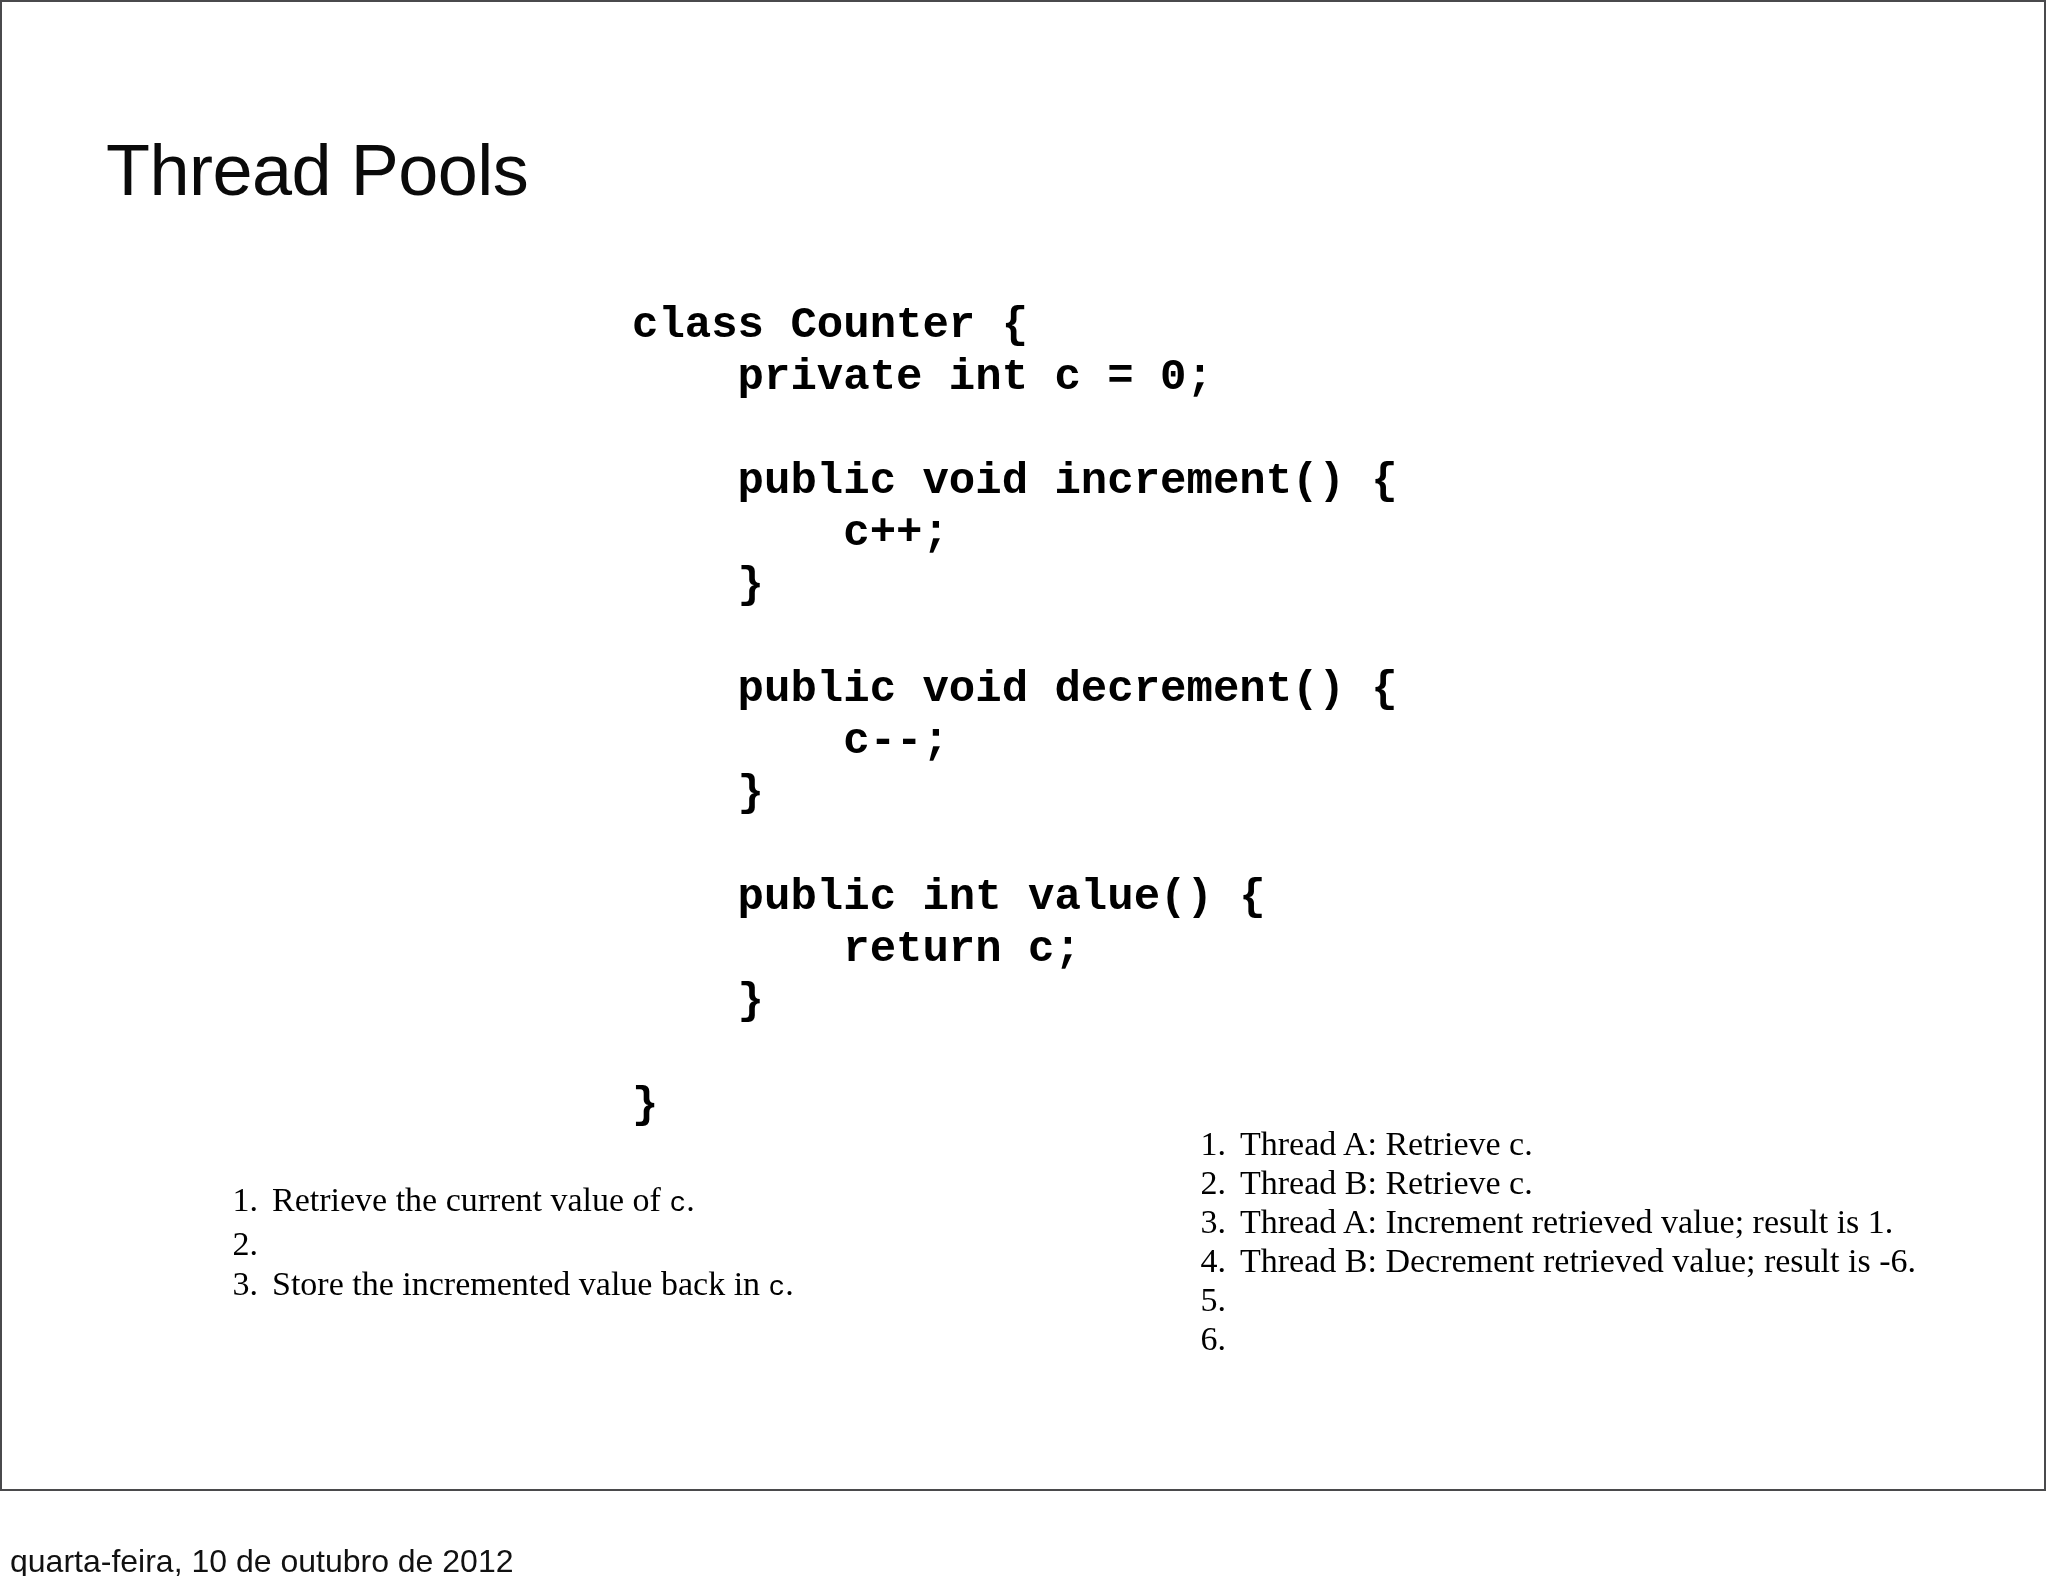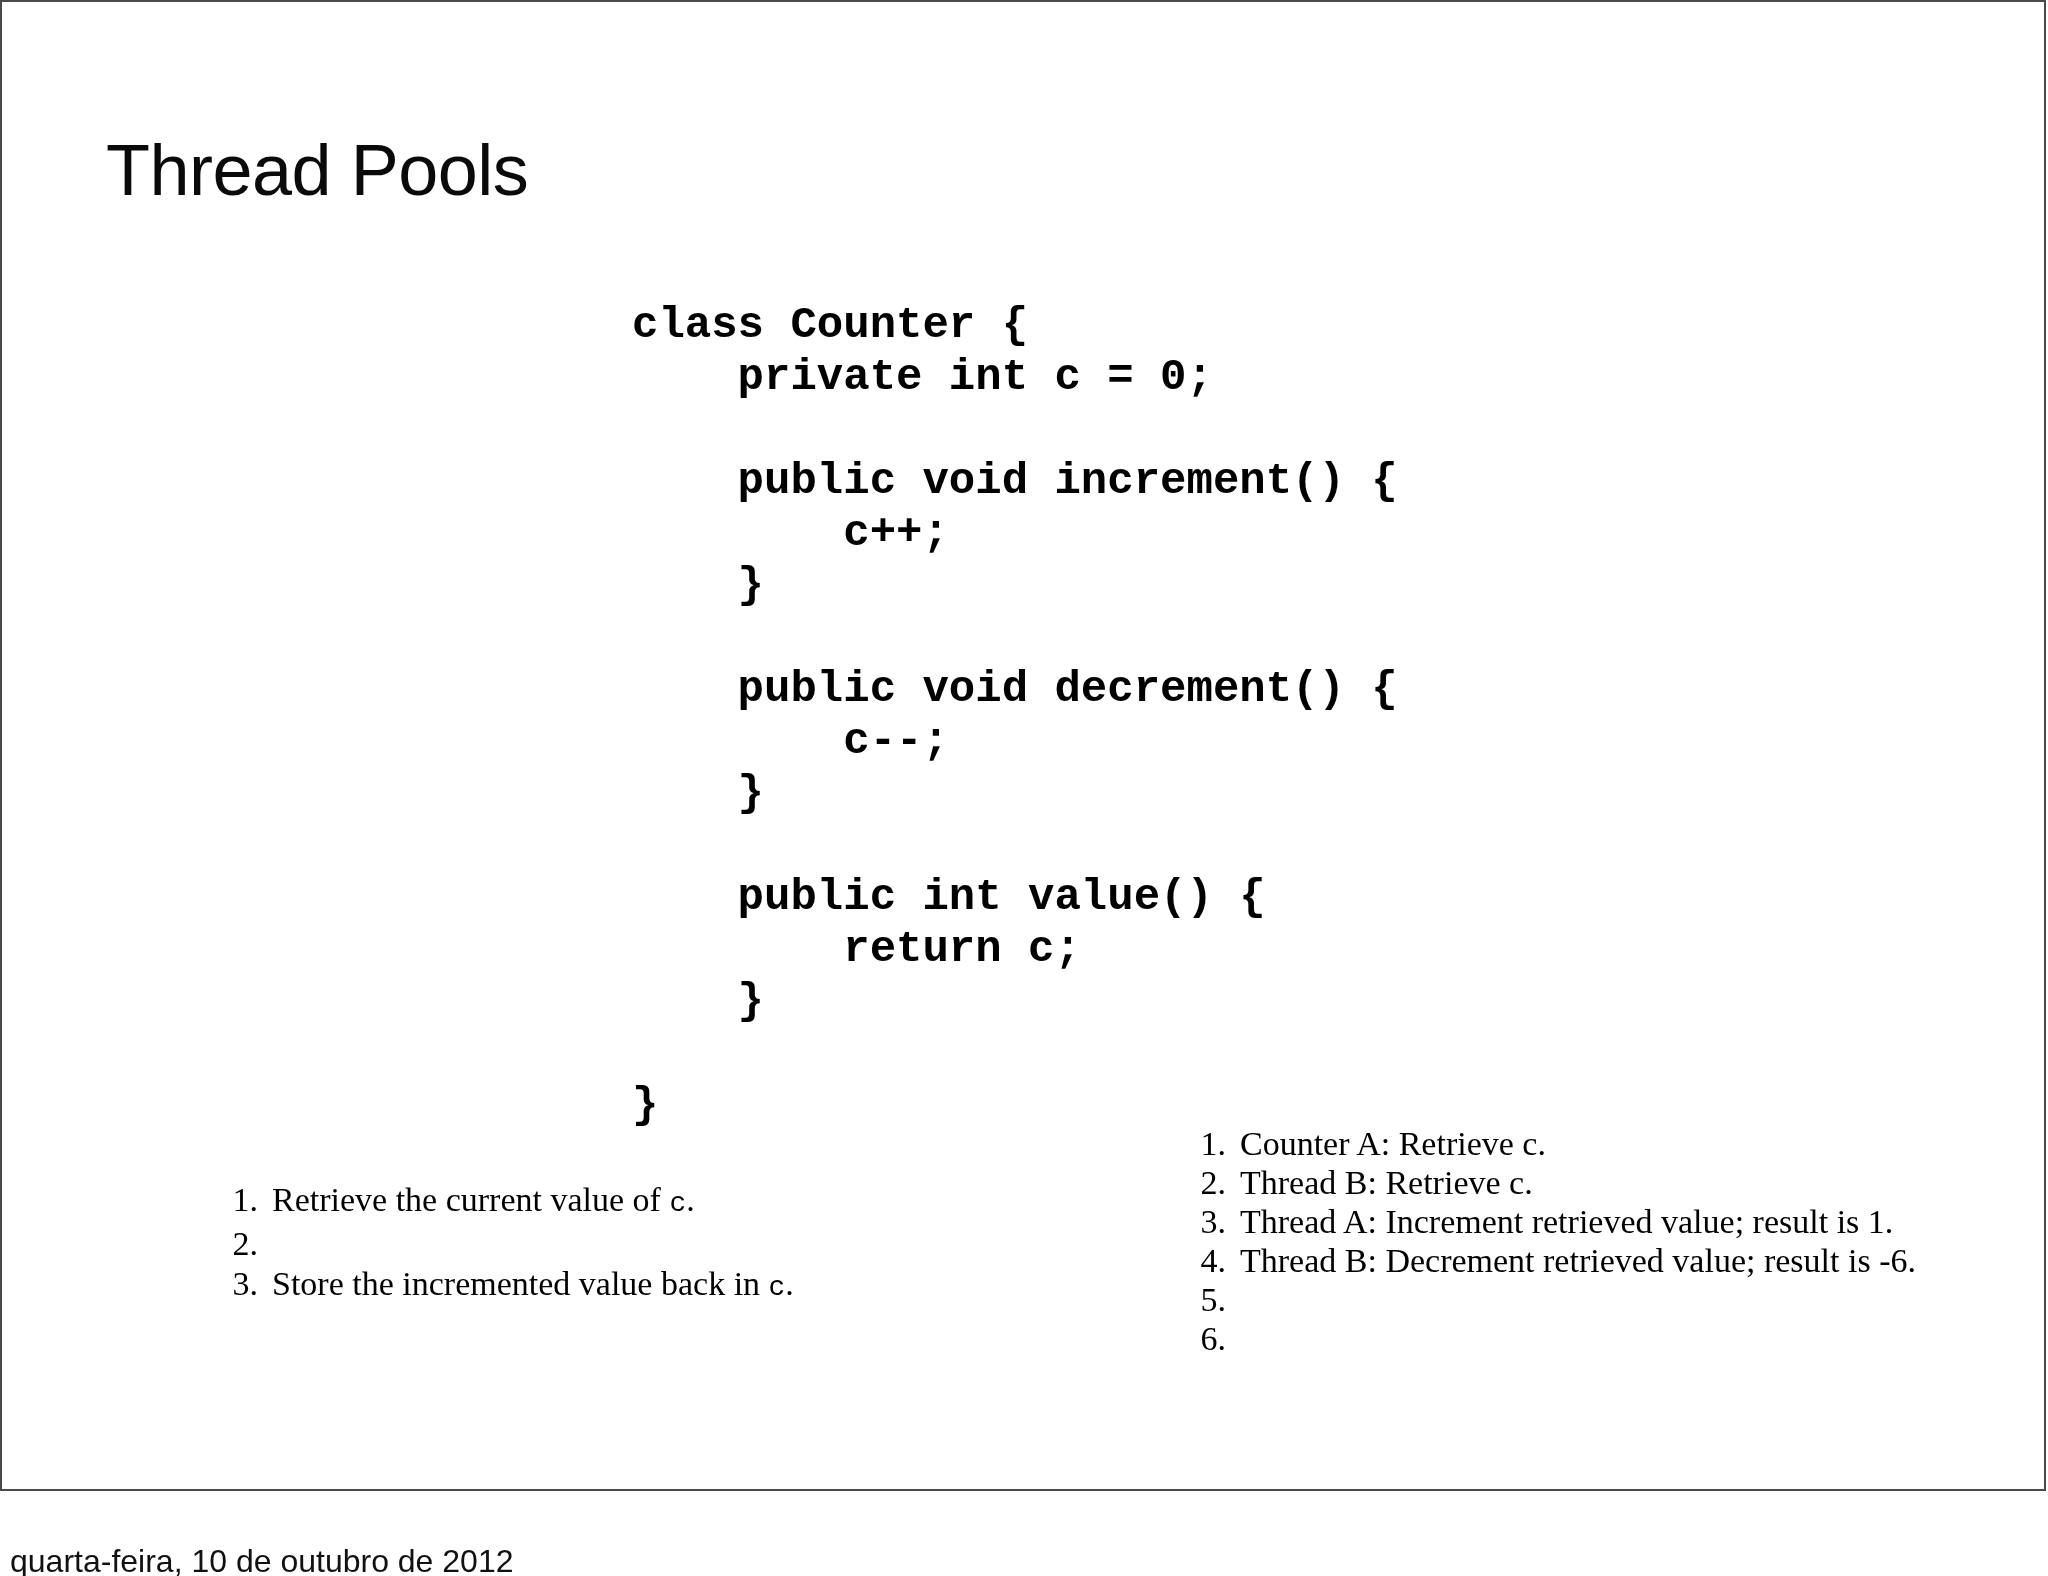--- a/index.html
+++ b/index.html
@@ -144,21 +144,21 @@
         </div>
         <div class="li-row">
           <span class="li-num">3.</span>
           <span class="li-text">Store the incremented value back in <span class="mono">c</span>.</span>
         </div>
       </div>
 
     <div class="num-list" id="interleave-list-right">
         <div class="li-row">
           <span class="li-num">1.</span>
-          <span class="li-text">Counter A: Retrieve c.</span>
+          <span class="li-text">Thread A: Retrieve c.</span>
         </div>
         <div class="li-row">
           <span class="li-num">2.</span>
           <span class="li-text">Thread B: Retrieve c.</span>
         </div>
         <div class="li-row">
           <span class="li-num">3.</span>
           <span class="li-text">Thread A: Increment retrieved value; result is 1.</span>
         </div>
         <div class="li-row">

